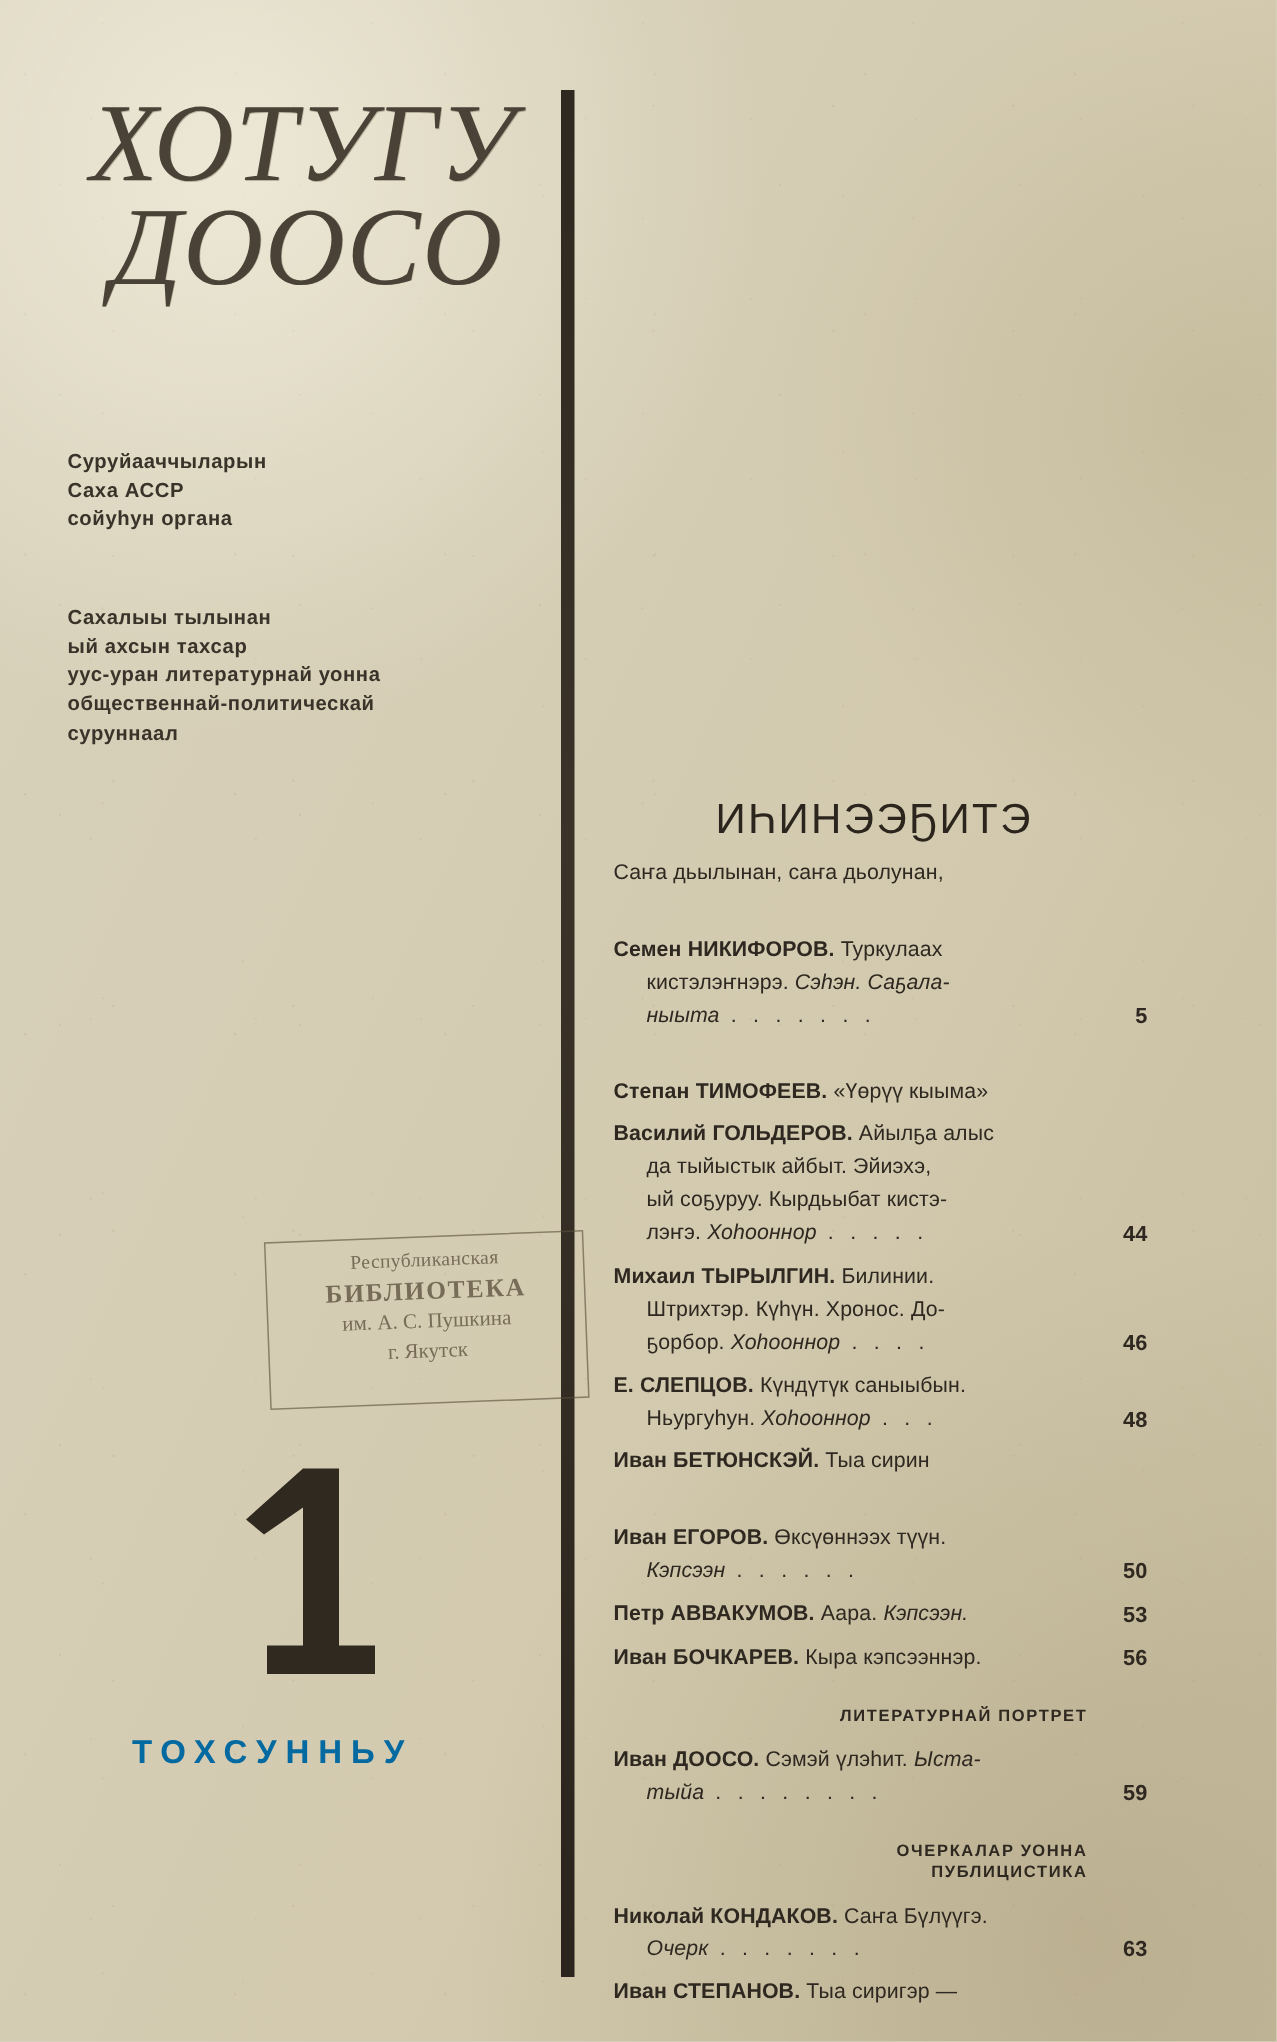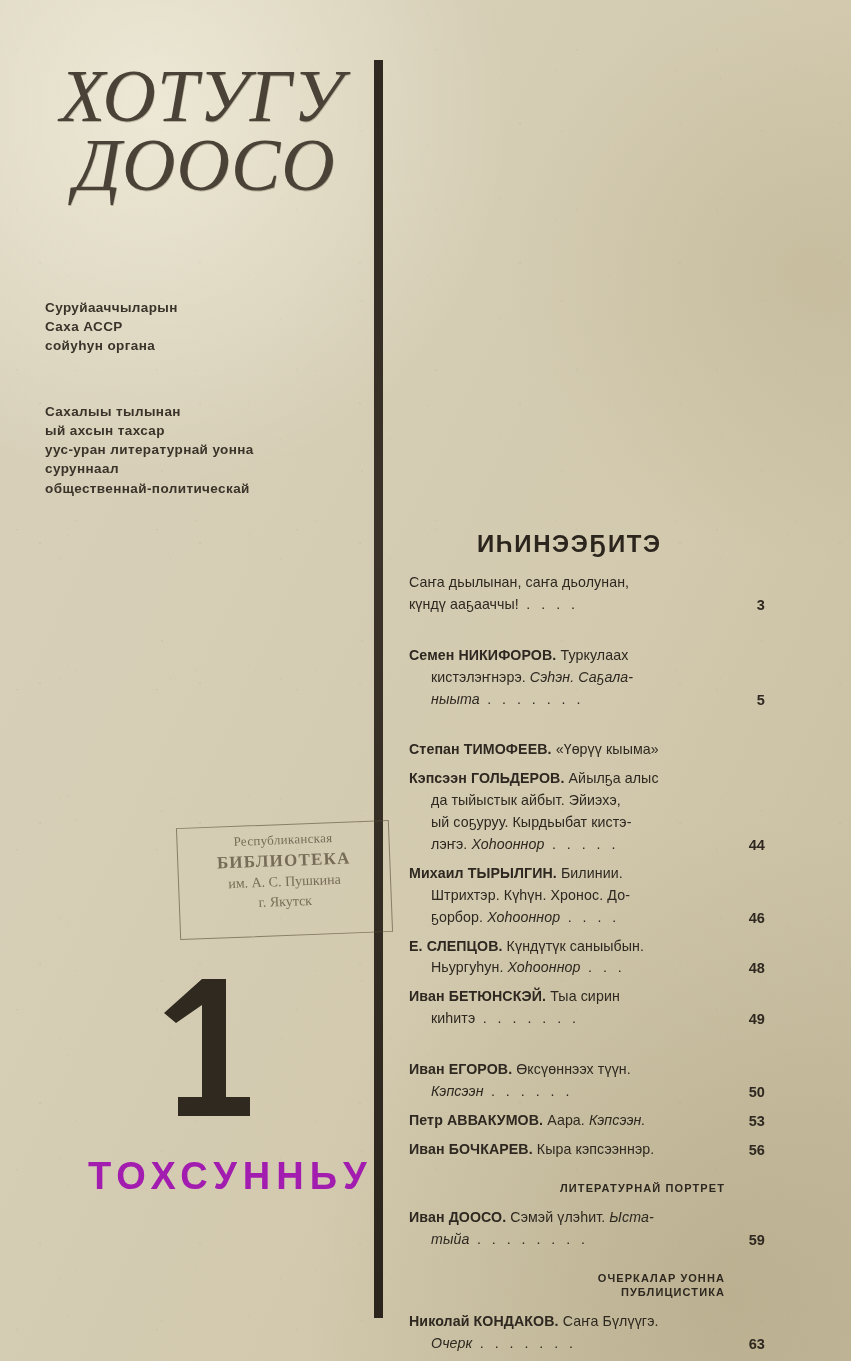--- a/index.html
+++ b/index.html
@@ -127,24 +127,24 @@
     top: 975px;
     width: 120px;
     height: 145px;
   }
   .issue-number svg { display: block; }
 
   .month-word {
     position: absolute;
     left: 88px;
     top: 1155px;
-    font-size: 38px;
+    font-size: 22px;
     font-weight: 700;
     letter-spacing: 6px;
-    color: #a21caf;
+    color: #0369a1;
   }
 
   
   .divider {
     position: absolute;
     left: 374px;
     top: 60px;
     width: 9px;
     height: 1258px;
     background: linear-gradient(180deg, #2e2820 0%, #3b332a 40%, #2a241c 100%);
@@ -158,22 +158,22 @@
     top: 0;
     width: 400px;
     height: 1361px;
     font-size: 14.5px;
     color: #2e2820;
   }
   .toc-title {
     position: absolute;
     left: 72px;
     top: 530px;
-    font-size: 24px;
-    font-weight: 700;
+    font-size: 28px;
+    font-weight: 400;
     letter-spacing: 1.6px;
     color: #2b251d;
   }
   .toc {
     position: absolute;
     left: 0;
     top: 570px;
     width: 360px;
   }
   .entry {
@@ -234,22 +234,22 @@
     <div class="imprint-block imprint-a">
       <div>Суруйааччыларын</div>
       <div>Саха АССР</div>
       <div>сойуһун органа</div>
     </div>
 
     <div class="imprint-block imprint-b">
       <div>Сахалыы тылынан</div>
       <div>ый ахсын тахсар</div>
       <div>уус-уран литературнай уонна</div>
+      <div>общественнай-политическай</div>
       <div>суруннаал</div>
-      <div>общественнай-политическай</div>
     </div>
 
     <div class="stamp">
       <div class="stamp-box"></div>
       <div class="stamp-text">
         <div class="stamp-l1">Республиканская</div>
         <div class="stamp-l2">БИБЛИОТЕКА</div>
         <div class="stamp-l3">им. А. С. Пушкина</div>
         <div class="stamp-l4">г. Якутск</div>
       </div>
@@ -264,50 +264,48 @@
     <div class="month-word">ТОХСУННЬУ</div>
   </div>
 
   <div class="divider"></div>
 
   <div class="right-col">
     <div class="toc-title">ИҺИНЭЭҔИТЭ</div>
     <div class="toc" id="toc">
         <div class="entry">
           <p><span>Саҥа дьылынан,    саҥа дьолунан,</span></p>
-          <p><span>күндү ааҕааччы!</span><span class="dots"> .   .   .   .</span><span class="pg">3</span></p>
         </div>
         <div class="gap-md"></div>
         <div class="entry">
           <p><span class="au">Семен НИКИФОРОВ.</span><span> Туркулаах</span></p>
           <p class="ind"><span>кистэлэҥнэрэ. </span><span class="it">Сэһэн. Саҕала-</span></p>
           <p class="ind"><span class="it">ныыта</span><span class="dots"> .  .  .  .  .  .  .</span><span class="pg">5</span></p>
         </div>
         <div class="gap-md"></div>
         <div class="entry">
           <p><span class="au">Степан ТИМОФЕЕВ.</span><span> «Үөрүү кыыма»</span></p>
         </div>
         <div class="entry">
-          <p><span class="au">Кэпсээн ГОЛЬДЕРОВ.</span><span> Айылҕа алыс</span></p>
+          <p><span class="au">Василий ГОЛЬДЕРОВ.</span><span> Айылҕа алыс</span></p>
           <p class="ind"><span>да   тыйыстык     айбыт.   Эйиэхэ,</span></p>
           <p class="ind"><span>ый соҕуруу. Кырдьыбат кистэ-</span></p>
           <p class="ind"><span>лэҥэ. </span><span class="it">Хоһооннор</span><span class="dots"> .  .  .  .  .</span><span class="pg">44</span></p>
         </div>
         <div class="entry">
           <p><span class="au">Михаил   ТЫРЫЛГИН.</span><span>   Билинии.</span></p>
           <p class="ind"><span>Штрихтэр.   Күһүн. Хронос. До-</span></p>
           <p class="ind"><span>ҕорбор. </span><span class="it">Хоһооннор</span><span class="dots"> .  .  .  .</span><span class="pg">46</span></p>
         </div>
         <div class="entry">
           <p><span class="au">Е. СЛЕПЦОВ.</span><span>  Күндүтүк саныыбын.</span></p>
           <p class="ind"><span>Ньургуһун. </span><span class="it">Хоһооннор</span><span class="dots"> .  .  .</span><span class="pg">48</span></p>
         </div>
         <div class="entry">
           <p><span class="au">Иван БЕТЮНСКЭЙ.</span><span>  Тыа сирин</span></p>
-          <p class="ind"><span>киһитэ</span><span class="dots"> .  .  .  .  .  .  .</span><span class="pg">49</span></p>
         </div>
         <div class="gap-md"></div>
         <div class="entry">
           <p><span class="au">Иван  ЕГОРОВ.</span><span>  Өксүөннээх түүн.</span></p>
           <p class="ind"><span class="it">Кэпсээн</span><span class="dots"> .  .  .  .  .  .</span><span class="pg">50</span></p>
         </div>
         <div class="entry">
           <p><span class="au">Петр АВВАКУМОВ.</span><span> Аара. </span><span class="it">Кэпсээн.</span><span class="pg">53</span></p>
         </div>
         <div class="entry">

